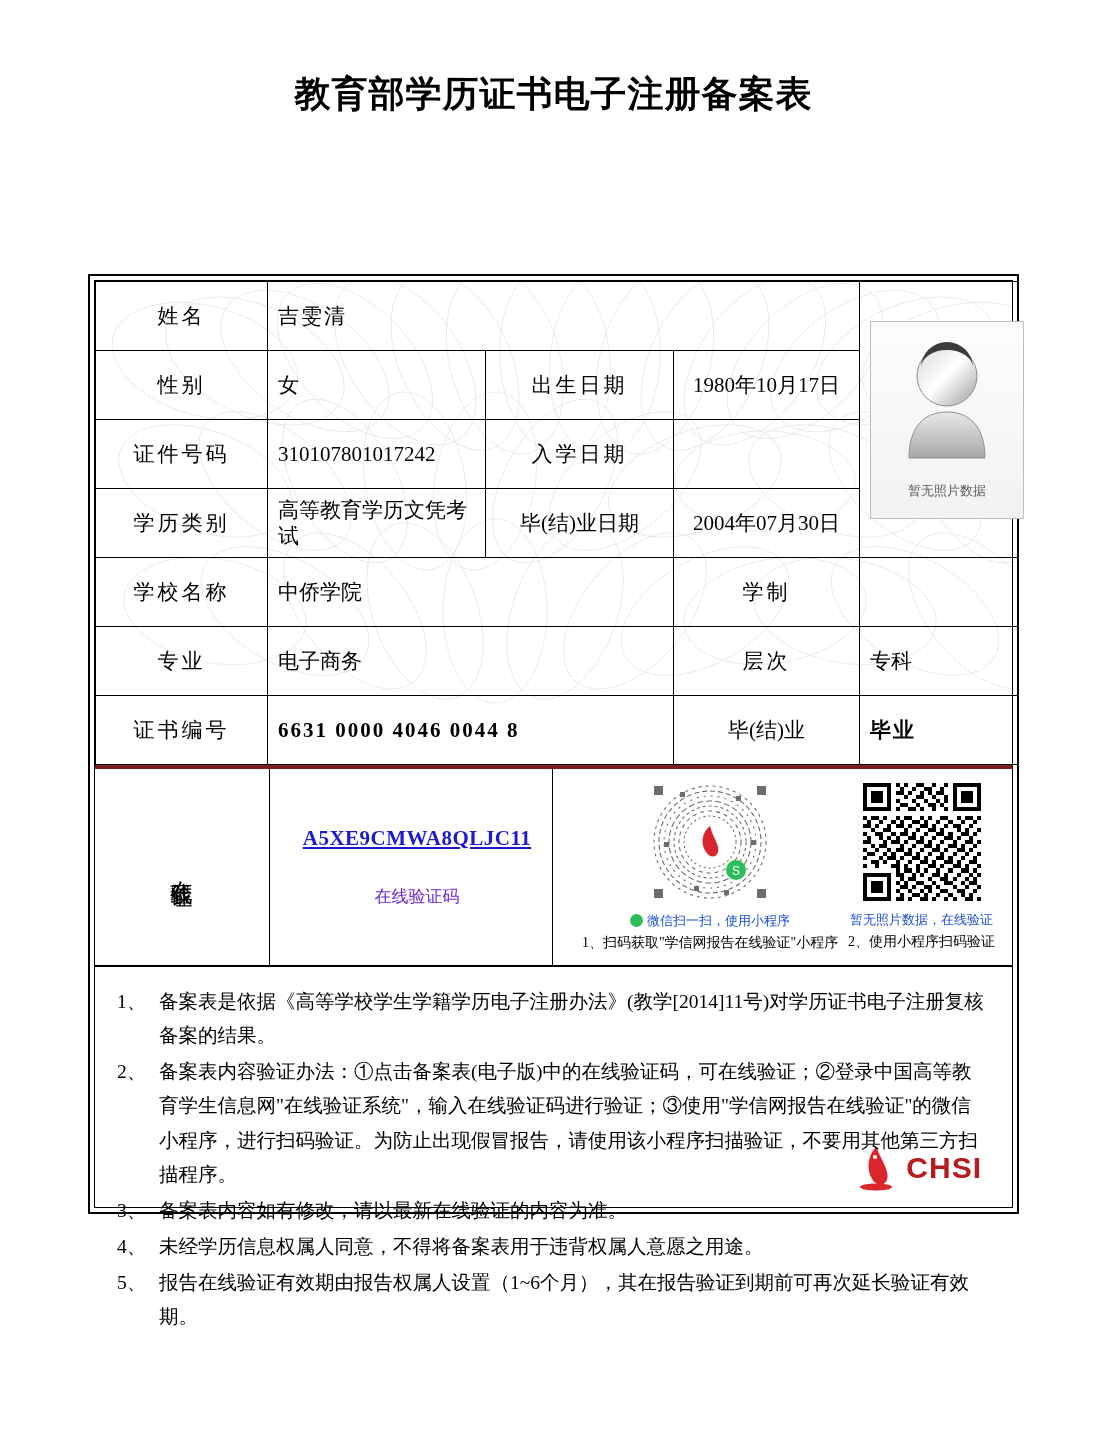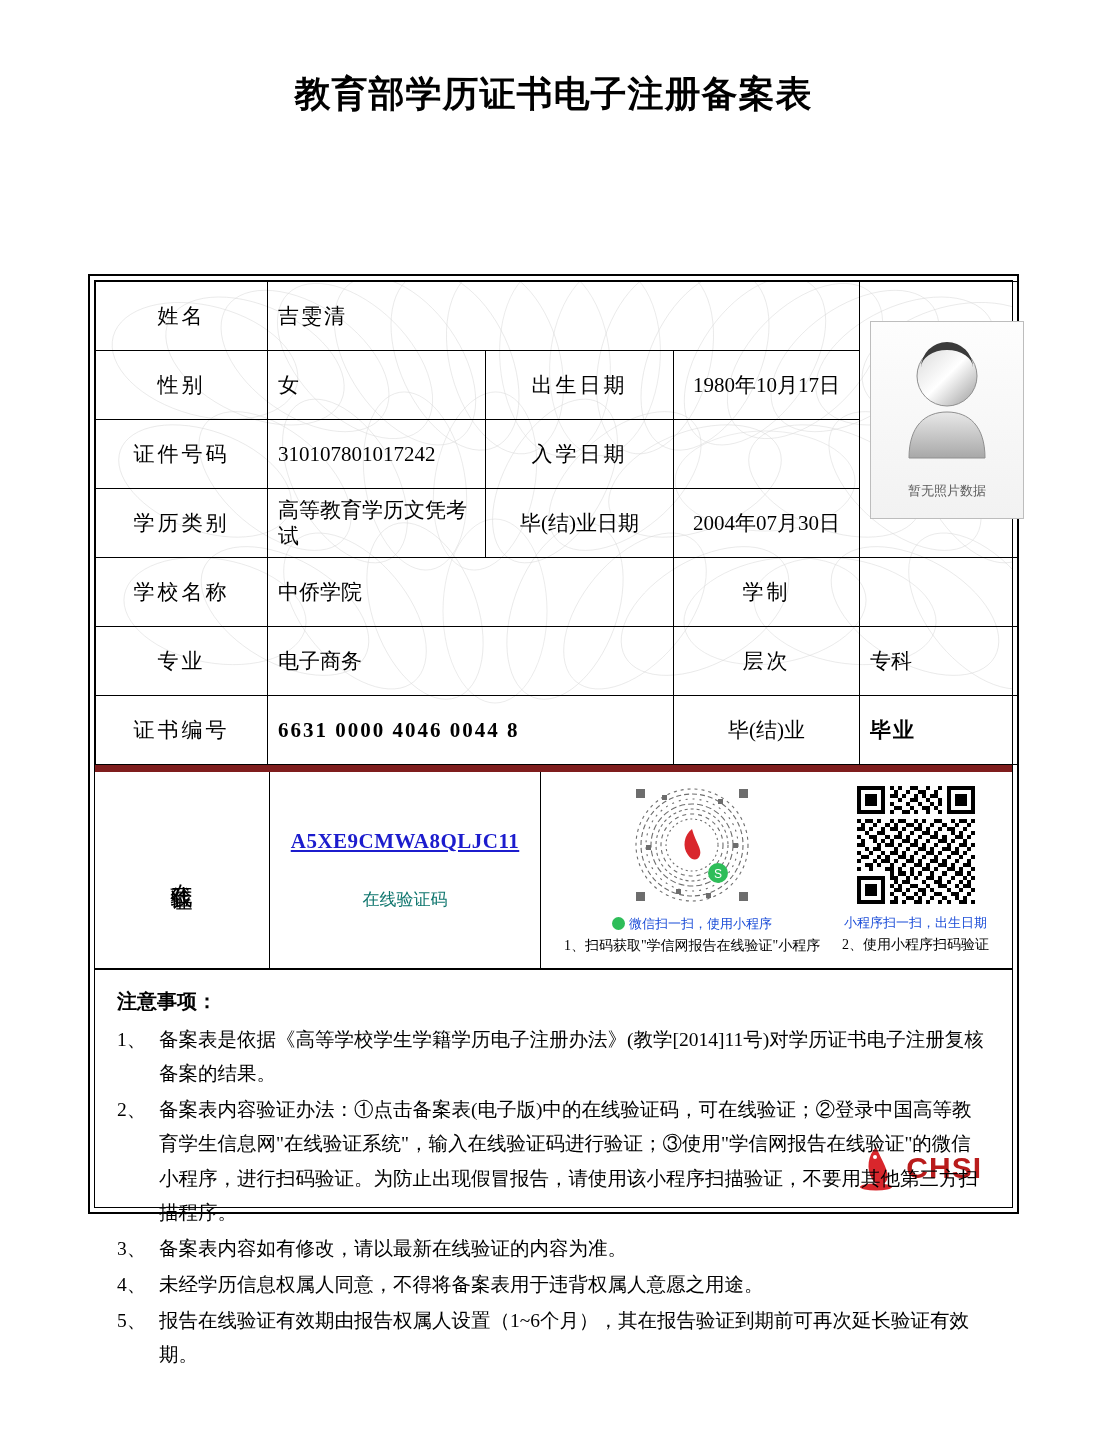--- a/index.html
+++ b/index.html
@@ -138,24 +138,25 @@
     letter-spacing: 2px;
   }
   .two-line {
     line-height: 1.25;
     font-size: 19px;
   }
 
   
   .verify-row {
     display: flex;
-    border-top: 7px solid #7f1d1d;
+    border-top: 4px solid #7f1d1d;
     position: relative;
     z-index: 2;
     height: 196px;
+    gap: 12px;
   }
   .verify-label {
     width: 174px;
     border-right: 1px solid #000;
     display: flex;
     align-items: center;
     justify-content: center;
     font-size: 22px;
     letter-spacing: 2px;
     text-align: center;
@@ -173,21 +174,21 @@
     color: #1c1ccd;
     text-decoration: underline;
     font-weight: bold;
     font-size: 21px;
     letter-spacing: 0.5px;
     font-family: "Liberation Serif", serif;
   }
   .verify-code-label {
     margin-top: 34px;
     font-size: 17px;
-    color: #0f766e;
+    color: #6d28d9;
   }
   .qr-cell {
     flex: 1;
     display: flex;
     align-items: center;
     justify-content: space-around;
     padding: 0 12px;
   }
   .qr-item { text-align: center; }
   .qr-caption1 {
@@ -663,29 +664,28 @@
                 <rect x="8" y="28" width="2" height="1"></rect>
                   <rect x="11" y="28" width="1" height="1"></rect>
                   <rect x="14" y="28" width="2" height="1"></rect>
                   <rect x="17" y="28" width="1" height="1"></rect>
                   <rect x="20" y="28" width="1" height="1"></rect>
                   <rect x="22" y="28" width="1" height="1"></rect>
                   <rect x="25" y="28" width="2" height="1"></rect>
                   <rect x="28" y="28" width="1" height="1"></rect>
               </g>
             </svg>
-            <div class="qr-caption1">小程序扫一扫，出生日期</div>
+            <div class="qr-caption1">暂无照片数据，在线验证</div>
             <div class="qr-caption2">2、使用小程序扫码验证</div>
           </div>
 
         </div>
       </div>
 
       <div class="notes">
-        <div class="notes-title">注意事项：</div>
 
         <div class="note">
           <span class="num">1、</span>
           <span class="txt">备案表是依据《高等学校学生学籍学历电子注册办法》(教学[2014]11号)对学历证书电子注册复核备案的结果。</span>
         </div>
         <div class="note">
           <span class="num">2、</span>
           <span class="txt">备案表内容验证办法：①点击备案表(电子版)中的在线验证码，可在线验证；②登录中国高等教育学生信息网"在线验证系统"，输入在线验证码进行验证；③使用"学信网报告在线验证"的微信小程序，进行扫码验证。为防止出现假冒报告，请使用该小程序扫描验证，不要用其他第三方扫描程序。</span>
         </div>
         <div class="note">

